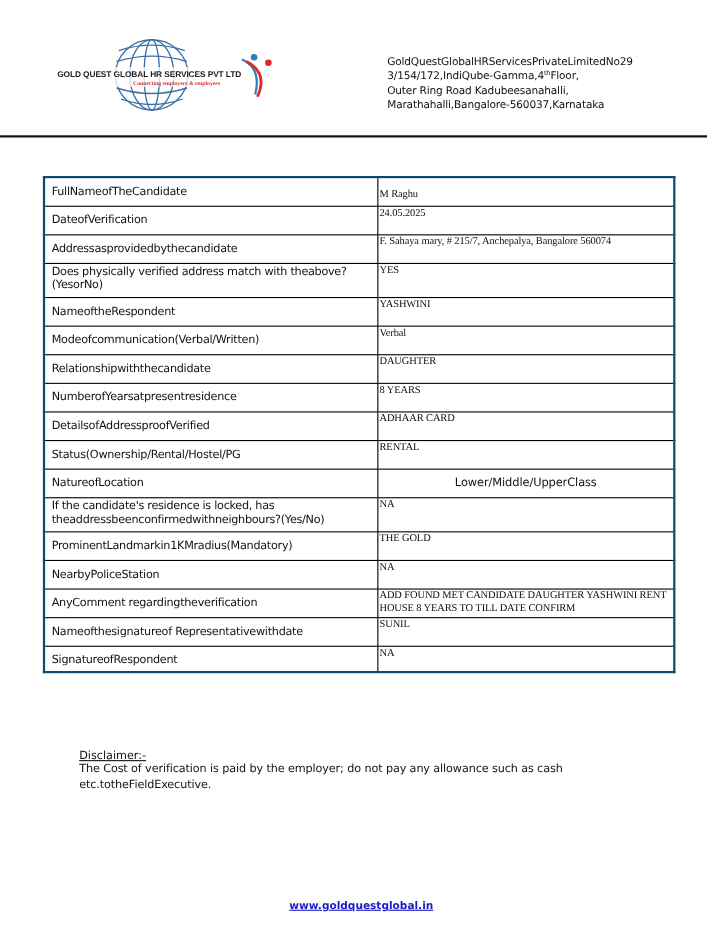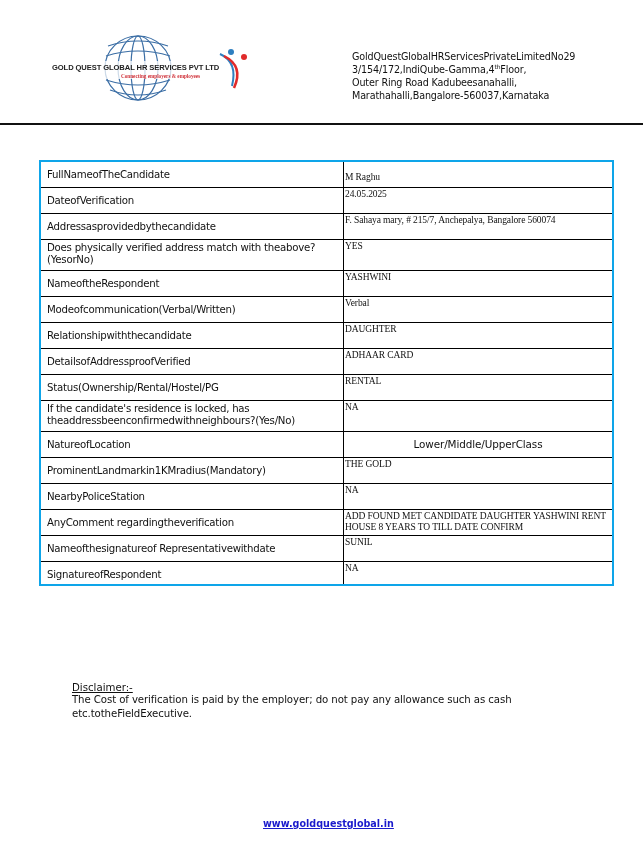--- a/index.html
+++ b/index.html
@@ -9,21 +9,21 @@
   .logo svg { position:absolute; left:0; top:0; }
   .logo-title { position:absolute; left:4px; top:31px; font-family:"Liberation Sans", sans-serif;
                 font-weight:bold; font-size:7.6px; color:#222; letter-spacing:-0.1px; white-space:nowrap; }
   .logo-tag { position:absolute; left:73px; top:41px; font-family:"Liberation Serif", serif;
               font-weight:bold; font-size:5.2px; color:#d0323a; white-space:nowrap; }
   .address { position:absolute; left:352px; top:50px; font-family:"DejaVu Sans", sans-serif;
              font-size:9.6px; line-height:13px; color:#111; letter-spacing:-0.15px; }
   .address sup { font-size:6px; vertical-align:top; line-height:8px; }
   .rule { position:absolute; left:0; top:123px; width:643px; height:1.5px; background:#111; }
   table.form { position:absolute; left:39px; top:160px; width:575px; border-collapse:collapse;
-               border:2px solid #0ea5e9; }
+               border:2px solid #0c4a6e; }
   table.form td { border:1px solid #000; padding:0; vertical-align:top; }
   td.lbl { width:290px; font-family:"DejaVu Sans", sans-serif; font-size:10.2px; letter-spacing:-0.25px;
            line-height:12.5px; padding:5px 6px 3px 6px !important; color:#111; }
   td.lbl.single { padding-top:7px !important; }
   td.val { font-family:"Liberation Serif", serif; font-size:9.5px; line-height:11px; padding:1px 1px 0 1px !important;
            color:#111; letter-spacing:-0.1px; }
   td.val.center { text-align:center; font-family:"DejaVu Sans", sans-serif; font-size:10.4px; padding-top:7px !important; }
   .disclaimer-h { position:absolute; left:72px; top:682px; font-size:10.2px; text-decoration:underline; color:#111; }
   .disclaimer-t { position:absolute; left:72px; top:693px; width:500px; font-size:10.2px; line-height:13.5px;
                   color:#111; letter-spacing:-0.1px; }
@@ -87,34 +87,38 @@
   </tr>
   <tr style="height:26px">
     <td class="lbl single">Modeofcommunication(Verbal/Written)</td>
     <td class="val">Verbal</td>
   </tr>
   <tr style="height:26px">
     <td class="lbl single">Relationshipwiththecandidate</td>
     <td class="val">DAUGHTER</td>
   </tr>
   <tr style="height:26px">
+    <td class="lbl single">NumberofYearsatpresentresidence</td>
+    <td class="val">8 YEARS</td>
+  </tr>
+  <tr style="height:26px">
     <td class="lbl single">DetailsofAddressproofVerified</td>
     <td class="val">ADHAAR CARD</td>
   </tr>
   <tr style="height:26px">
     <td class="lbl single">Status(Ownership/Rental/Hostel/PG</td>
     <td class="val">RENTAL</td>
   </tr>
+  <tr style="height:26px">
+    <td class="lbl single">NatureofLocation</td>
+    <td class="val center">Lower/Middle/UpperClass</td>
+  </tr>
   <tr style="height:30px">
     <td class="lbl" style="padding-top:2px !important">If the candidate's residence is locked, has theaddressbeenconfirmedwithneighbours?(Yes/No)</td>
     <td class="val">NA</td>
-  </tr>
-  <tr style="height:26px">
-    <td class="lbl single">NatureofLocation</td>
-    <td class="val center">Lower/Middle/UpperClass</td>
   </tr>
   <tr style="height:26px">
     <td class="lbl single">ProminentLandmarkin1KMradius(Mandatory)</td>
     <td class="val">THE GOLD</td>
   </tr>
   <tr style="height:26px">
     <td class="lbl single">NearbyPoliceStation</td>
     <td class="val">NA</td>
   </tr>
   <tr style="height:26px">

